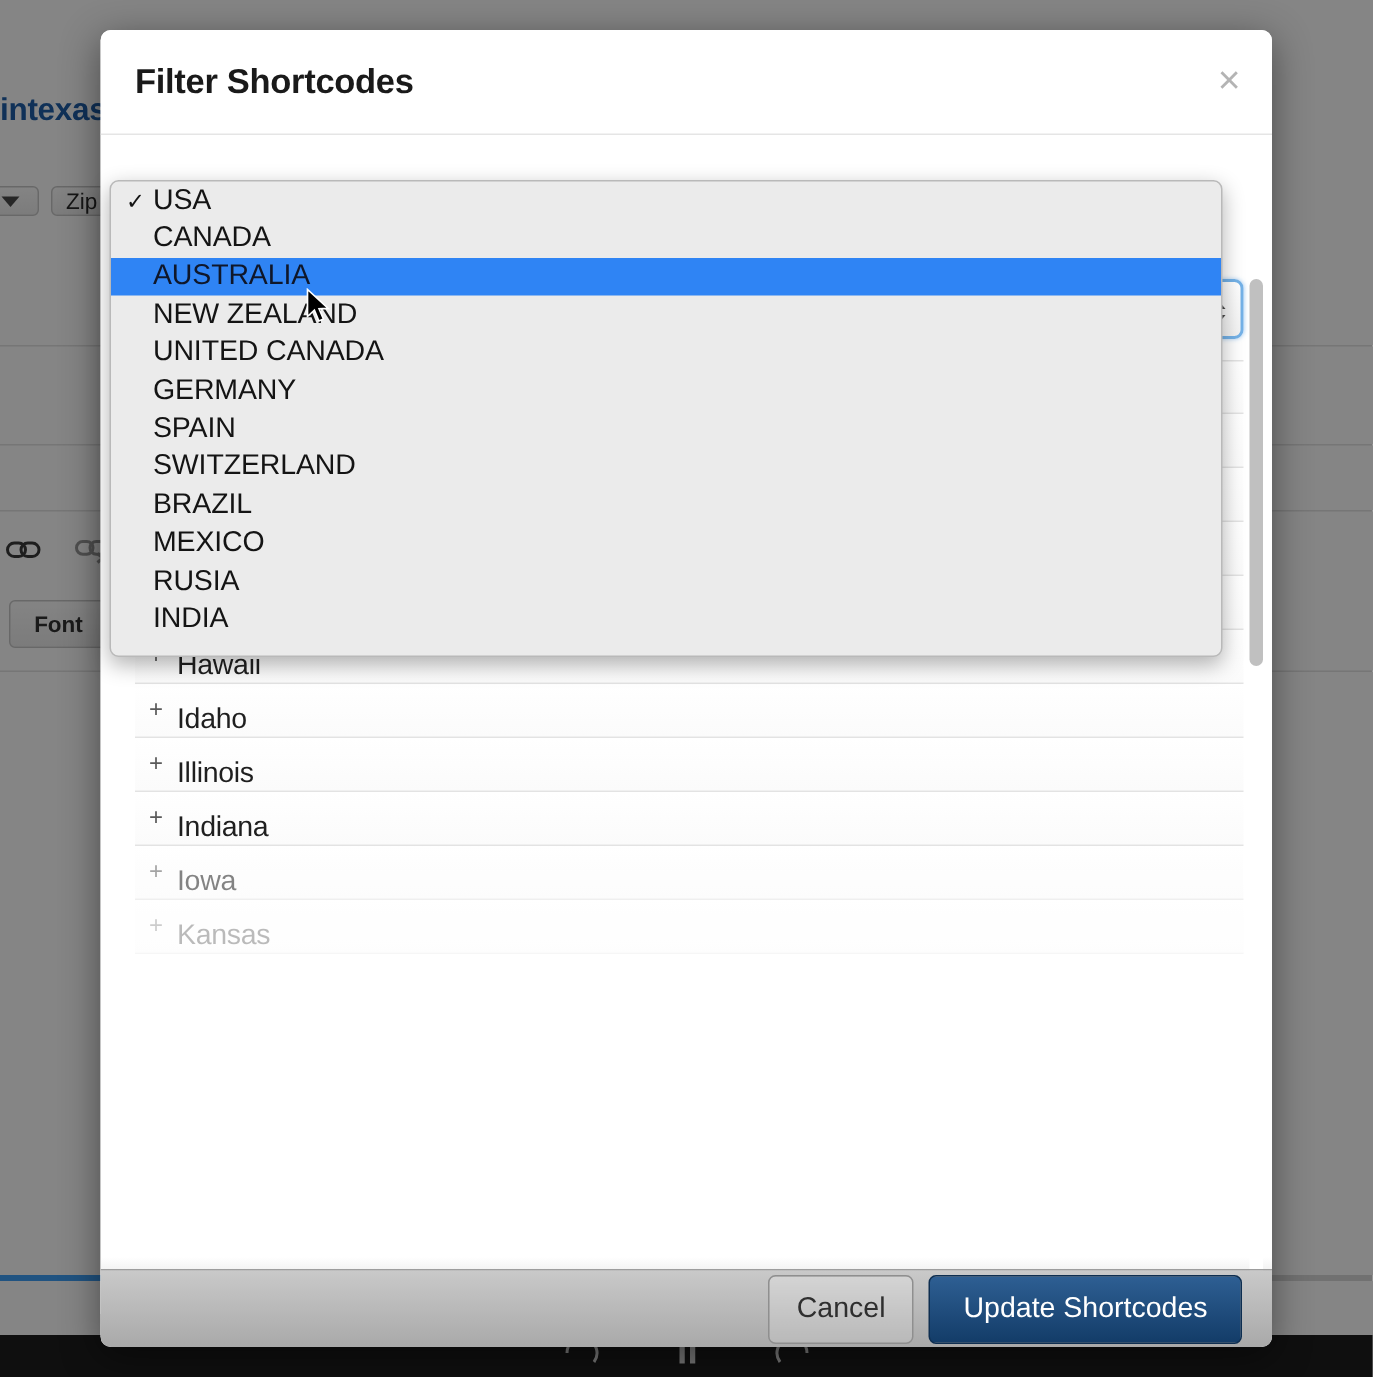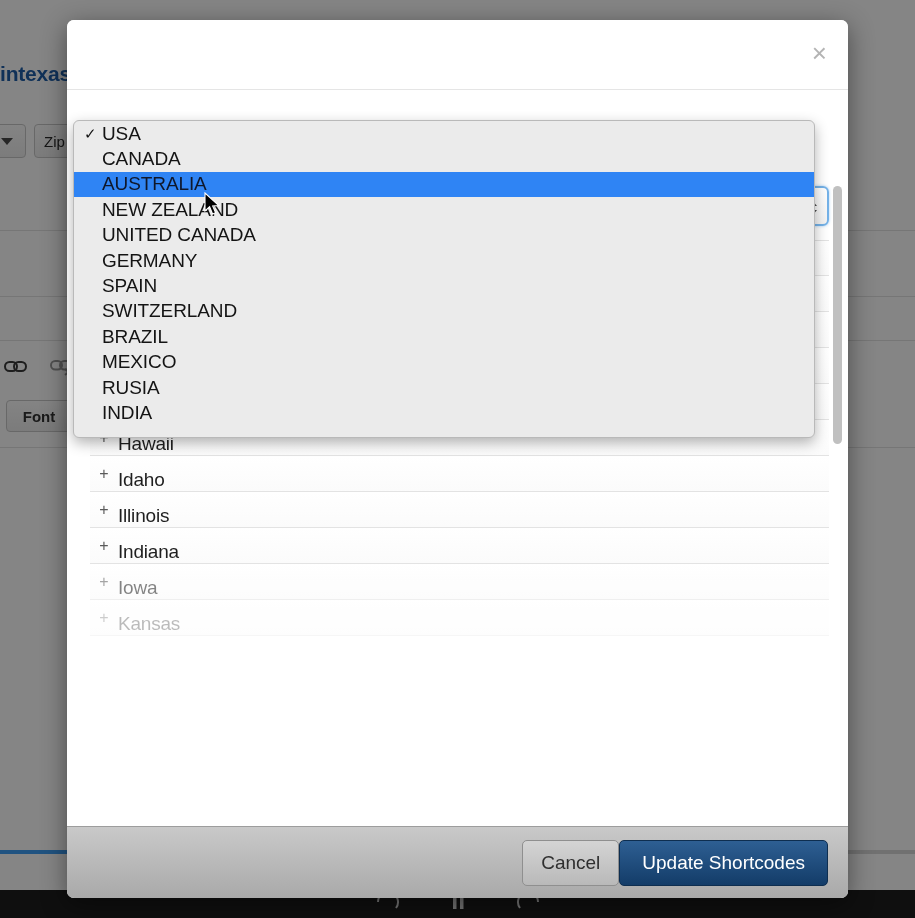--- a/index.html
+++ b/index.html
@@ -19,21 +19,21 @@
   .bg-link {
     position: absolute; left: 0; top: 62px;
     font-size: 21px; font-weight: bold; color: #1f5fa9;
     letter-spacing: -0.2px; white-space: nowrap;
   }
   .bg-toolbar-row {
     position: absolute; left: -12px; top: 124px;
     display: flex; align-items: center; gap: 8px;
   }
   .bg-btn {
-    height: 34px; border: 1px solid #c8c8c8; border-radius: 4px;
+    height: 20px; border: 1px solid #c8c8c8; border-radius: 4px;
     background: linear-gradient(#fdfdfd, #ededed);
     display: flex; align-items: center; justify-content: center;
     font-size: 15px; color: #2b2b2b; padding: 0 9px;
   }
   .bg-btn.caret { width: 38px; }
   .caret-glyph { width: 0; height: 0; border-left: 6px solid transparent;
     border-right: 6px solid transparent; border-top: 7px solid #4a4a4a; }
   .bg-rule {
     position: absolute; left: 0; height: 1px; background: #e2e2e2; width: 915px;
   }
@@ -156,25 +156,25 @@
   #modal-scrollbar {
     position: absolute; right: 6px; top: 96px; width: 9px; height: 690px;
     background: #ffffff;
   }
   #modal-scrollthumb {
     position: absolute; right: 6px; top: 96px; width: 9px; height: 258px;
     border-radius: 5px; background: #c0c0c0;
   }
 
   #modal-footer {
-    position: absolute; left: 0; bottom: 0; width: 781px; height: 72px;
+    position: absolute; left: 0; bottom: 0; width: 781px; height: 52px;
     background: linear-gradient(#c9c9c9, #a9a9a9);
     border-top: 1px solid #9d9d9d;
     display: flex; align-items: center; justify-content: flex-end;
-    padding-right: 20px; 
+    padding-right: 20px; gap: 10px;
   }
   .btn {
     font-family: "Liberation Sans", sans-serif;
     font-size: 19px; border-radius: 5px; cursor: pointer;
     height: 46px; padding: 0 18px;
   }
   #cancel-btn {
     background: linear-gradient(#d4d4d4, #b9b9b9);
     border: 1px solid #8f8f8f; color: #2f2f2f;
   }
@@ -274,20 +274,21 @@
         </svg>
     </span>
   </div>
 </div>
 
 <div id="dim"></div>
 
 <div id="modal">
 
   <div id="modal-header">
+    <div id="modal-title">Filter Shortcodes</div>
     <button id="modal-close">×</button>
   </div>
 
   <div id="modal-body">
 
     <div id="country-select-box">
       <span id="country-select-text">USA</span>
       <span id="select-arrows">
         <span class="tri-up"></span>
           <span class="tri-dn"></span>

